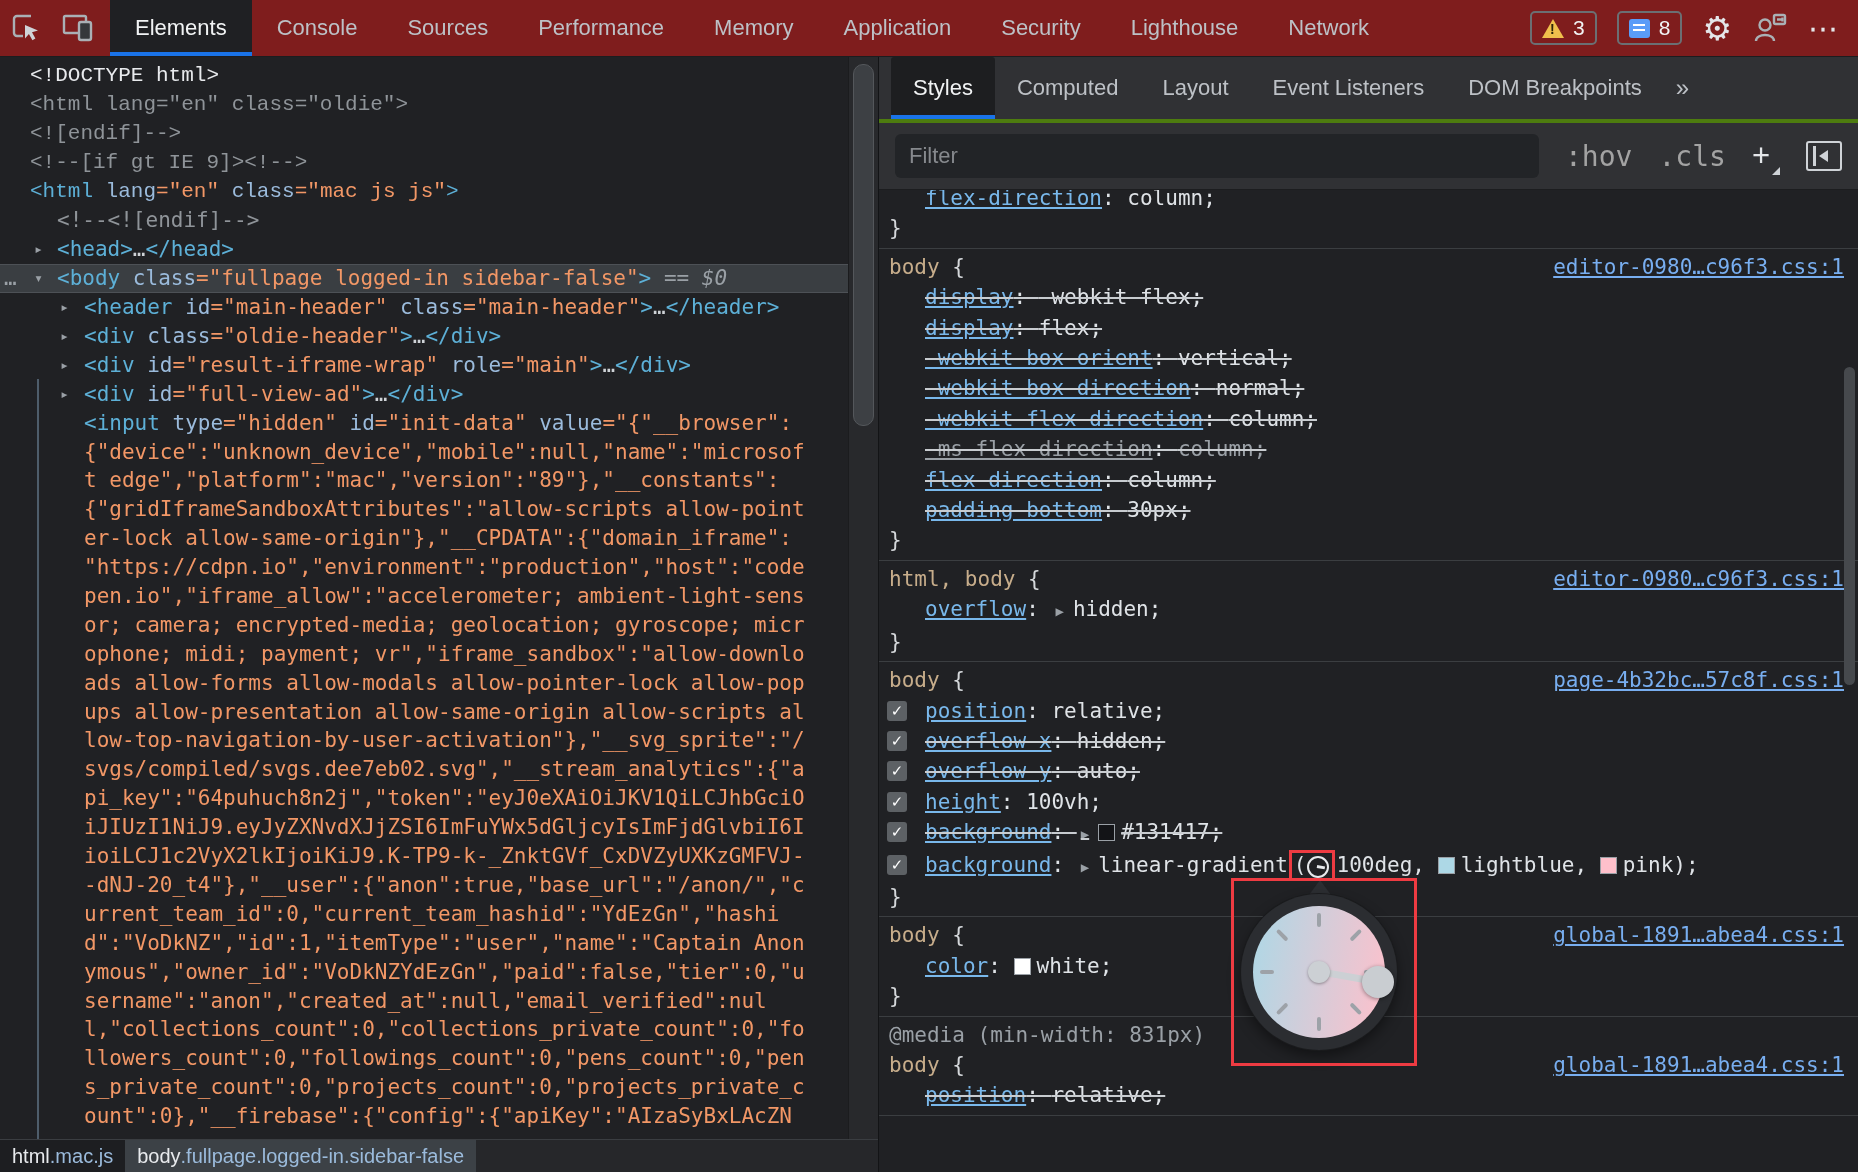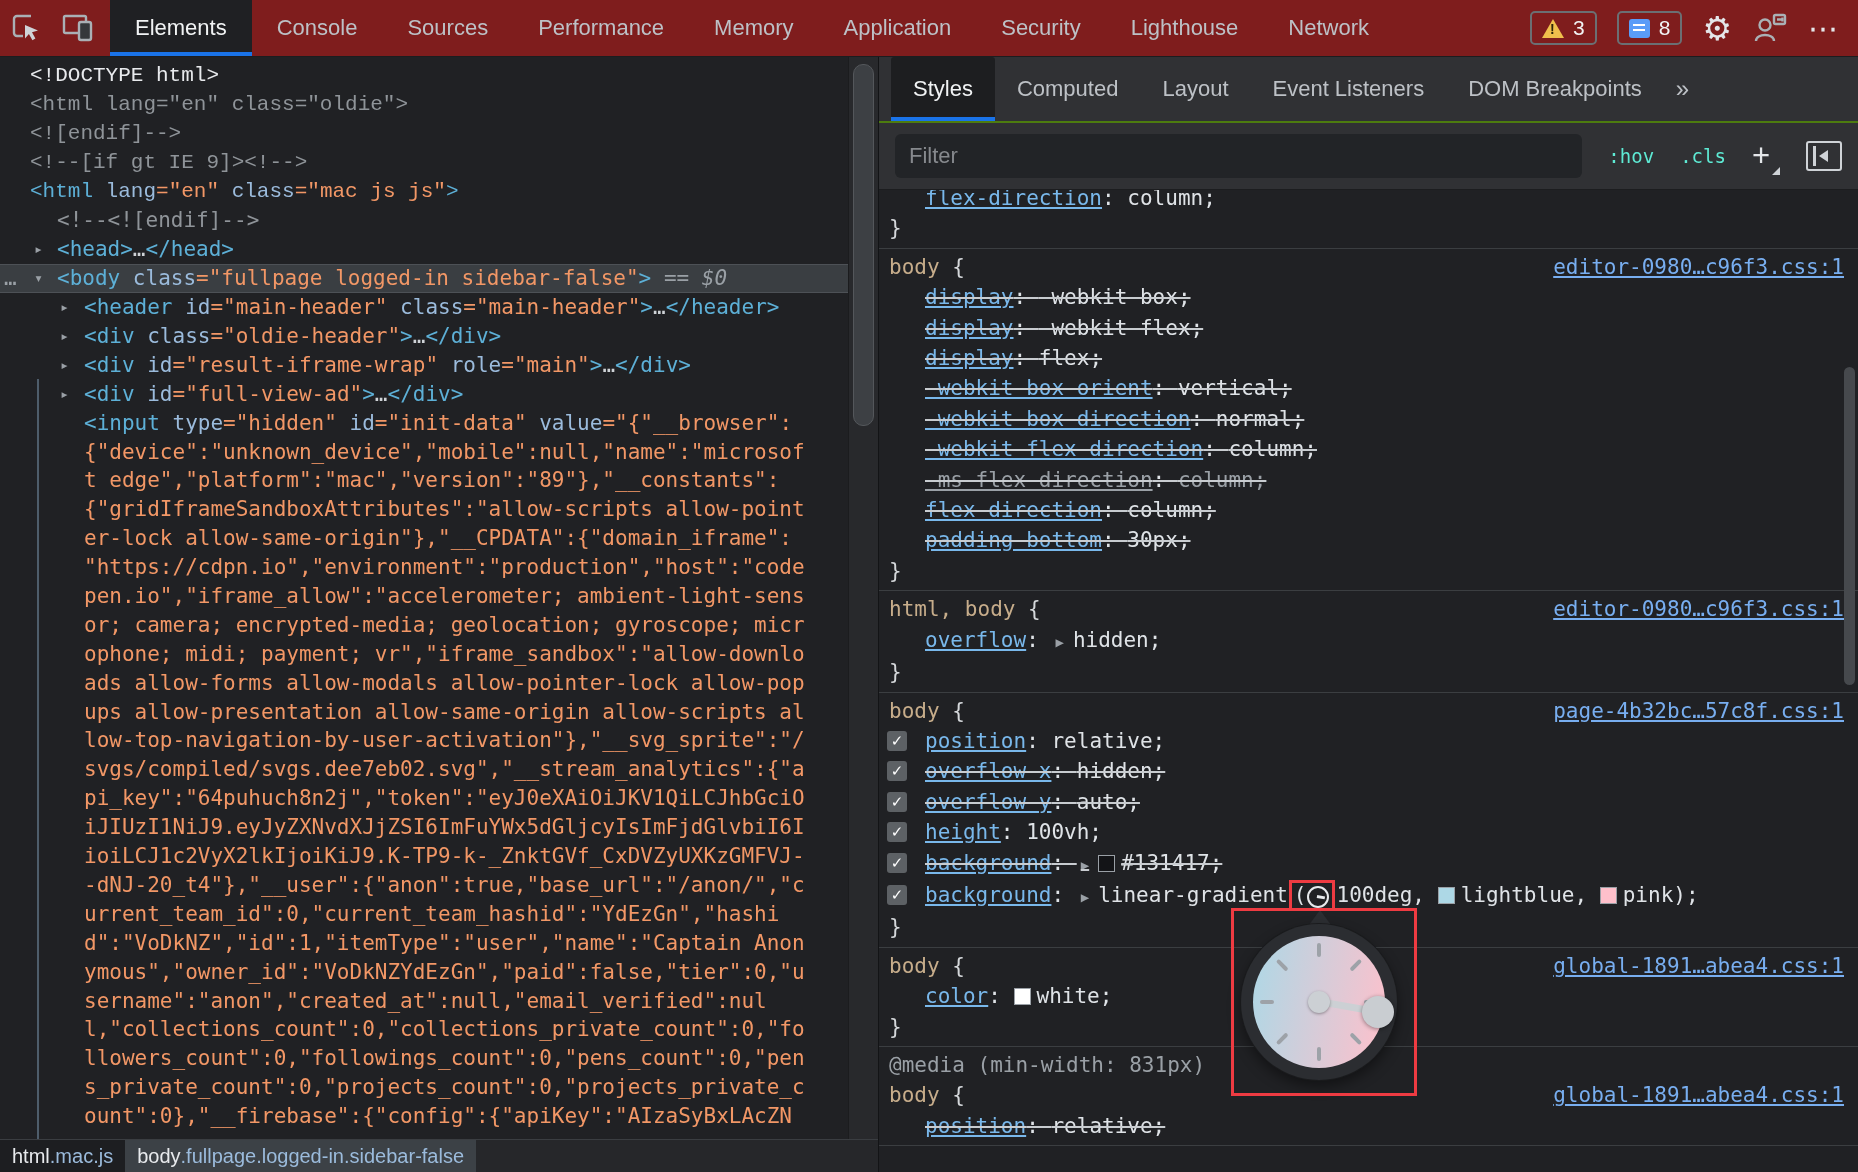--- a/index.html
+++ b/index.html
@@ -37,27 +37,27 @@
   .guide{position:absolute;left:37px;top:322px;bottom:33px;width:1.5px;background:#4e5d6b;}
   .dom-sbtrack{position:absolute;top:0;right:0;bottom:32px;width:29px;background:#28292c;border-left:1px solid #1b1c1e;}
   .dom-sbthumb{position:absolute;top:7px;right:4px;width:19px;height:360px;background:#3d4044;border:1px solid #54575b;border-radius:10px;}
   .crumbs{position:absolute;left:0;right:0;bottom:0;height:32px;background:#26272a;border-top:1px solid #3a3d41;display:flex;align-items:stretch;font-size:20px;}
   .crumb{display:flex;align-items:center;padding:0 12px;cursor:pointer;white-space:pre;}
   .crumb:first-child{background:#1d1e21;}
   .crumb.sel{background:#3c4146;}
   .crumb-tag{color:#e8eaed;} .crumb-cls{color:#9bbbdc;}
   
   .styles-panel{position:relative;flex:1;background:#202124;border-left:1px solid #131416;overflow:hidden;}
-  .side-tabs{height:66px;background:#303134;display:flex;align-items:stretch;padding-left:12px;border-bottom:2px solid #4d7c0f;box-sizing:border-box;}
+  .side-tabs{height:66px;background:#303134;display:flex;align-items:stretch;padding-left:12px;border-bottom:4px solid #4d7c0f;box-sizing:border-box;}
   .stab{display:flex;align-items:center;padding:0 22px;font-size:22px;color:#bdc1c6;cursor:pointer;}
   .stab.sel{background:#1d1e20;color:#f1f3f4;box-shadow:inset 0 -4px 0 #1a73e8;border-radius:3px 3px 0 0;}
   .chev{display:flex;align-items:center;padding:0 12px;font-size:24px;color:#bdc1c6;cursor:pointer;}
   .filter-row{height:67px;background:#303134;display:flex;align-items:center;padding:0 16px 0 16px;gap:26px;border-bottom:1px solid #1c1d1f;box-sizing:border-box;}
   .filter-input{flex:1;height:44px;line-height:44px;background:#222427;border-radius:6px;color:#86898d;font-size:22px;padding:0 14px;}
-  .tgl{font-family:"DejaVu Sans Mono",monospace;font-size:19px;color:#5eead4;cursor:pointer;white-space:pre;}
+  .tgl{font-family:"DejaVu Sans Mono",monospace;font-size:28px;color:#a3a3a3;cursor:pointer;white-space:pre;}
   .plus{position:relative;font-size:31px;color:#e3e6e9;padding-right:10px;cursor:pointer;line-height:30px;}
   .plus::after{content:"";position:absolute;right:0;bottom:-4px;border-left:8px solid transparent;border-bottom:8px solid #cfd3d7;}
   .collapse-ic{position:relative;width:32px;height:26px;border:2.5px solid #cfd3d7;border-radius:3px;cursor:pointer;}
   .collapse-ic::before{content:"";position:absolute;left:5px;top:3px;bottom:3px;width:2.5px;background:#cfd3d7;}
   .collapse-ic::after{content:"";position:absolute;left:11px;top:7px;border-top:6px solid transparent;border-bottom:6px solid transparent;border-right:9px solid #cfd3d7;}
   .styles-content{position:absolute;top:133px;left:0;right:0;bottom:0;overflow:hidden;
       font-family:"DejaVu Sans Mono",monospace;font-size:21px;}
   .sec{border-bottom:1px solid #3b3e41;padding:3px 0 4px;}
   .sec:first-child{margin-top:-10px;}
   .sel-row{position:relative;line-height:30.4px;padding:0 4px 0 10px;}
@@ -207,21 +207,20 @@
         <span class="plus">+</span>
         <span class="collapse-ic"></span>
       </div>
       <div class="styles-content" id="styles-content">
           <div class="sec">
             <div class="prop"><span class="ptxt"><span class="pname">flex-direction</span>: <span class="pval">column;</span></span></div>
             <div class="brace-row">}</div>
           </div>
           <div class="sec">
             <div class="sel-row"><span class="sel">body</span><span class="brace"> {</span><span class="css-link">editor-0980…c96f3.css:1</span></div>
-            <div class="prop"><span class="ptxt st"><span class="pname">display</span>: <span class="pval">-webkit-box;</span></span></div>
             <div class="prop"><span class="ptxt st"><span class="pname">display</span>: <span class="pval">-webkit-flex;</span></span></div>
             <div class="prop"><span class="ptxt st"><span class="pname">display</span>: <span class="pval">flex;</span></span></div>
             <div class="prop"><span class="ptxt st"><span class="pname">-webkit-box-orient</span>: <span class="pval">vertical;</span></span></div>
             <div class="prop"><span class="ptxt st"><span class="pname">-webkit-box-direction</span>: <span class="pval">normal;</span></span></div>
             <div class="prop"><span class="ptxt st"><span class="pname">-webkit-flex-direction</span>: <span class="pval">column;</span></span></div>
             <div class="prop"><span class="ptxt st dim"><span class="pname">-ms-flex-direction</span>: <span class="pval">column;</span></span></div>
             <div class="prop"><span class="ptxt st"><span class="pname">flex-direction</span>: <span class="pval">column;</span></span></div>
             <div class="prop"><span class="ptxt st"><span class="pname">padding-bottom</span>: <span class="pval">30px;</span></span></div>
             <div class="brace-row">}</div>
           </div>

